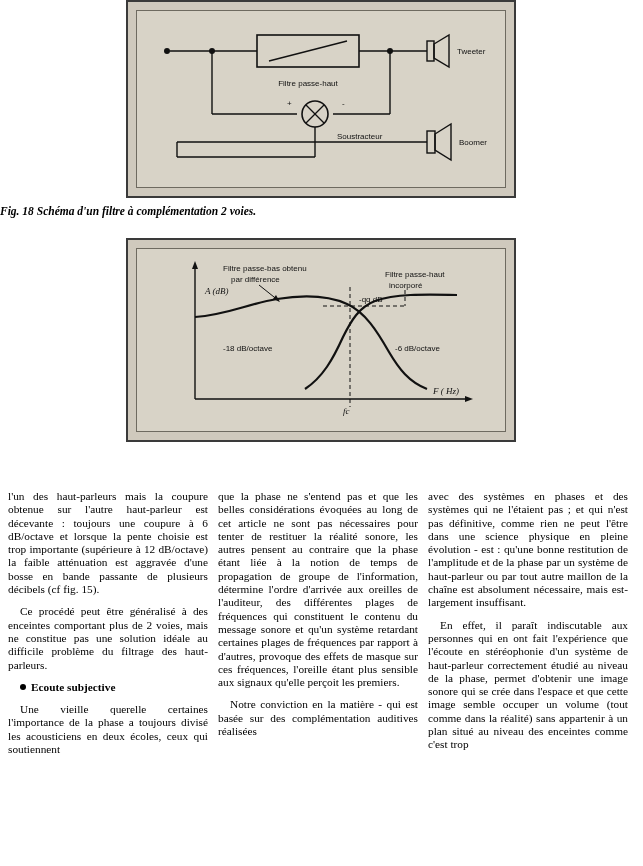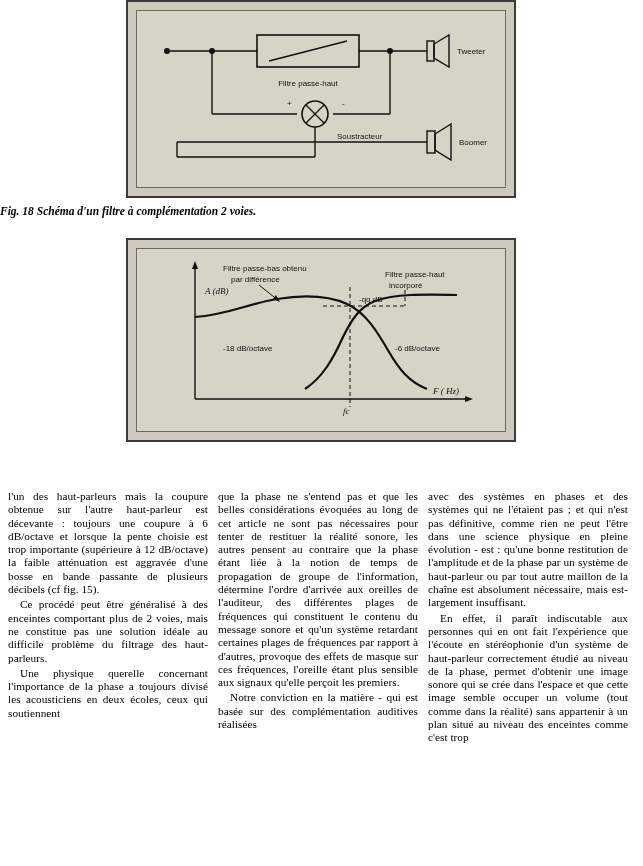--- a/index.html
+++ b/index.html
@@ -117,21 +117,21 @@
     font-size: 11.3px;
     line-height: 13.3px;
     text-align: justify;
     color: #000;
   }
   .col p {
     margin: 0 0 0 0;
     text-indent: 12px;
   }
   .col p.noindent { text-indent: 0; }
-  .col p + p { margin-top: 2px; }
+  .col p + p { margin-top: 9px; }
 
   .subhead {
     font-family: "Liberation Serif", serif;
     font-weight: bold;
     font-size: 11.3px;
     margin: 14px 0 7px 0;
     text-indent: 0;
   }
   .bullet-dot {
     display: inline-block;
@@ -238,21 +238,22 @@
       </svg>
     </div>
   </div>
 
 
   <div class="columns">
 
     <div class="col">
       <p class="noindent">l'un des haut-parleurs mais la coupure obtenue sur l'autre haut-parleur est décevante : toujours une coupure à 6 dB/octave et lorsque la pente choisie est trop importante (supérieure à 12 dB/octave) la faible atténuation est aggravée d'une bosse en bande passante de plusieurs décibels (cf fig. 15).</p>
       <p>Ce procédé peut être généralisé à des enceintes comportant plus de 2 voies, mais ne constitue pas une solution idéale au difficile problème du filtrage des haut-parleurs.</p>
-      <p>Une physique querelle concernant l'importance de la phase a toujours divisé les acousticiens en deux écoles, ceux qui soutiennent</p>
+      <p class="subhead"><span class="bullet-dot"></span><span>Ecoute subjective</span></p>
+      <p>Une vieille querelle certaines l'importance de la phase a toujours divisé les acousticiens en deux écoles, ceux qui soutiennent</p>
     </div>
 
     <div class="col">
       <p class="noindent">que la phase ne s'entend pas et que les belles considérations évoquées au long de cet article ne sont pas nécessaires pour tenter de restituer la réalité sonore, les autres pensent au contraire que la phase étant liée à la notion de temps de propagation de groupe de l'information, détermine l'ordre d'arrivée aux oreilles de l'auditeur, des différentes plages de fréquences qui constituent le contenu du message sonore et qu'un système retardant certaines plages de fréquences par rapport à d'autres, provoque des effets de masque sur ces fréquences, l'oreille étant plus sensible aux signaux qu'elle perçoit les premiers.</p>
       <p>Notre conviction en la matière - qui est basée sur des complémentation auditives réalisées</p>
     </div>
 
     <div class="col">
       <p class="noindent">avec des systèmes en phases et des systèmes qui ne l'étaient pas ; et qui n'est pas définitive, comme rien ne peut l'être dans une science physique en pleine évolution - est : qu'une bonne restitution de l'amplitude et de la phase par un système de haut-parleur ou par tout autre maillon de la chaîne est absolument nécessaire, mais est-largement insuffisant.</p>
       <p>En effet, il paraît indiscutable aux personnes qui en ont fait l'expérience que l'écoute en stéréophonie d'un système de haut-parleur correctement étudié au niveau de la phase, permet d'obtenir une image sonore qui se crée dans l'espace et que cette image semble occuper un volume (tout comme dans la réalité) sans appartenir à un plan situé au niveau des enceintes comme c'est trop</p>

